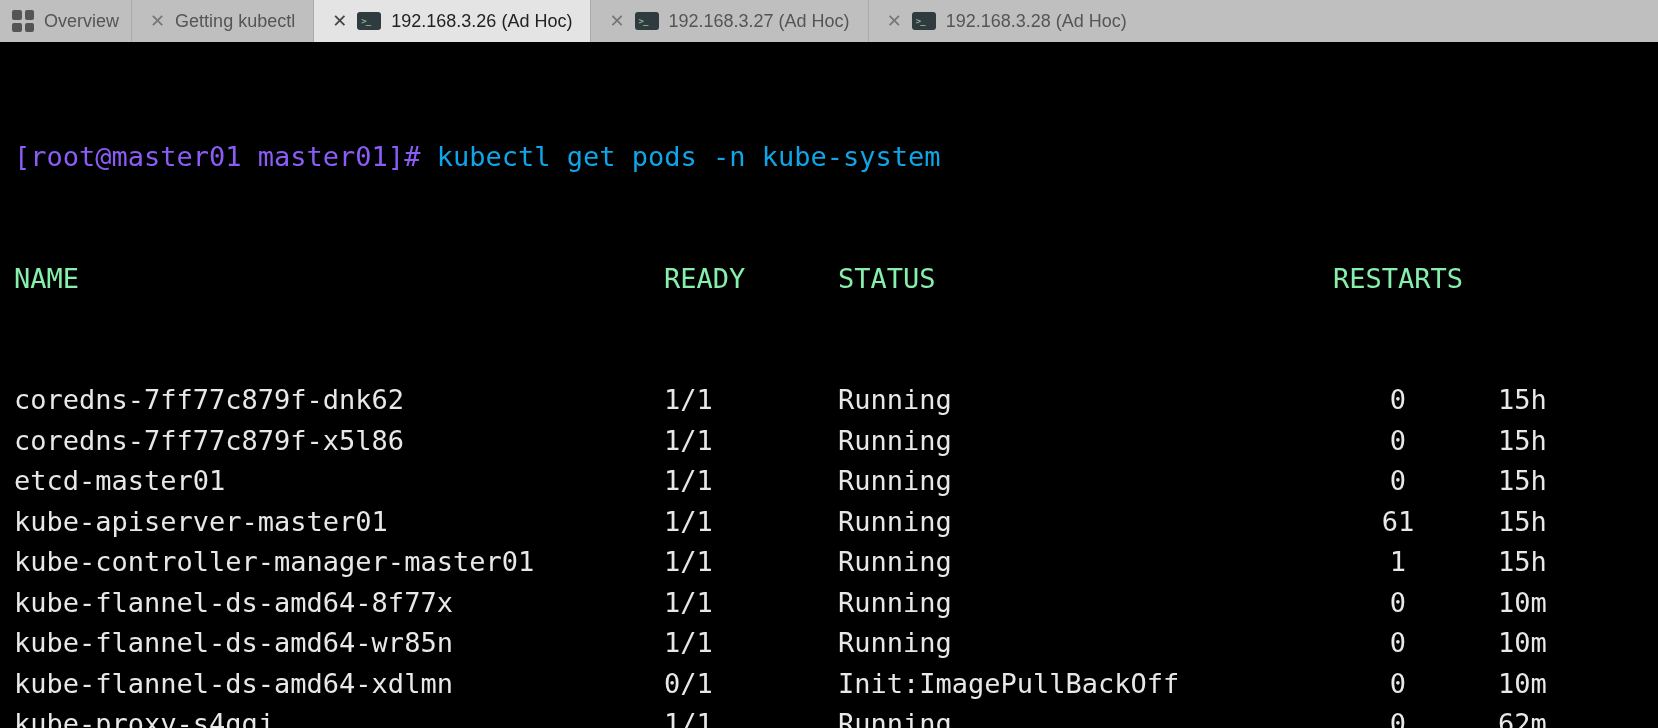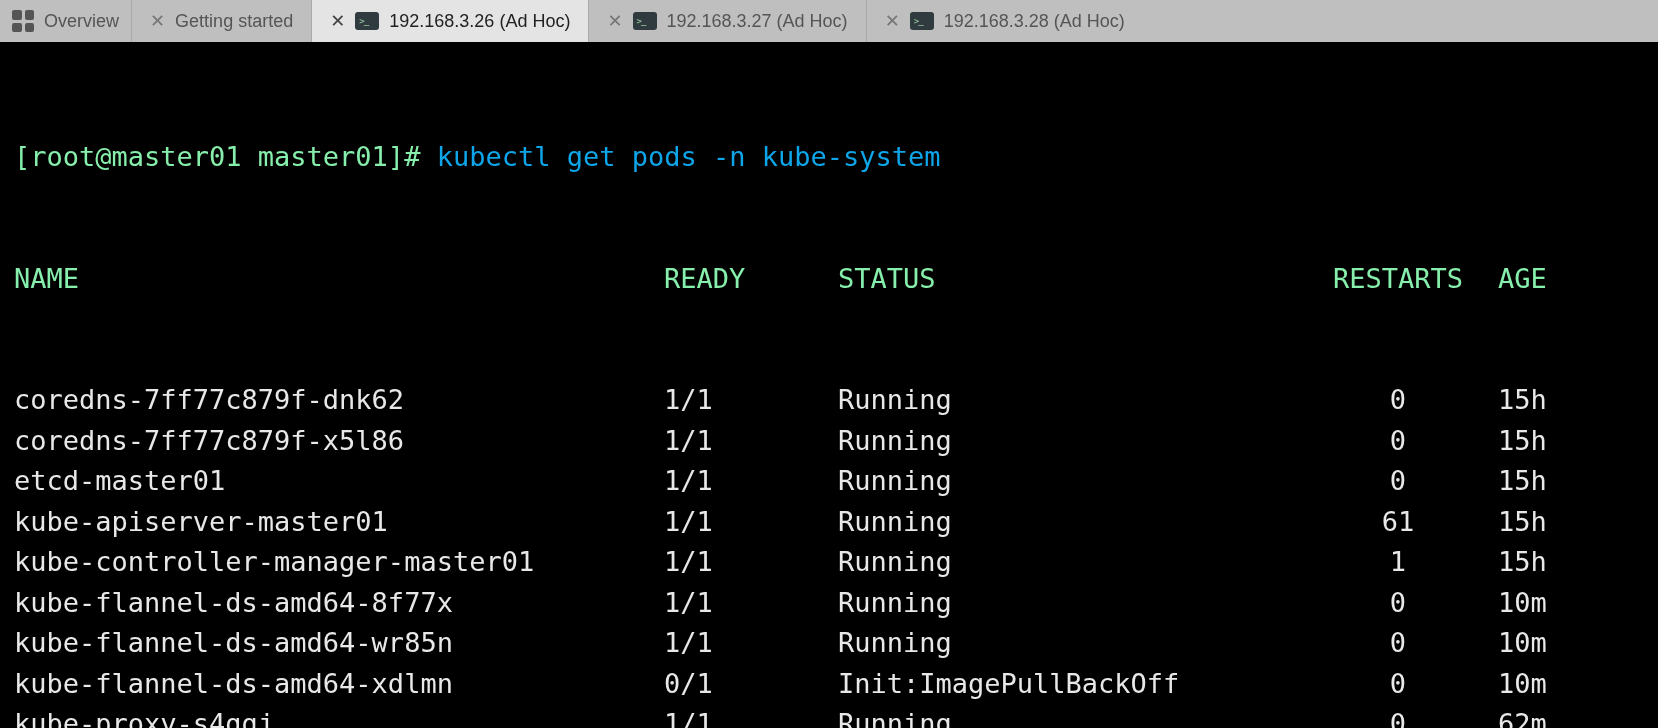--- a/index.html
+++ b/index.html
@@ -72,21 +72,21 @@
     font-weight: bold;
     letter-spacing: -1px;
   }
   .terminal {
     padding: 14px 14px;
     font-size: 27px;
     line-height: 1.5;
     color: #e8e8e8;
     white-space: pre;
   }
-  .prompt { color: #86efac; }
+  .prompt { color: #8b5cf6; }
   .cmd { color: #0ea5e9; }
   .hdr { color: #86efac; }
   .line { display: flex; }
   .c-name   { width: 650px; }
   .c-ready  { width: 150px; }
   .c-status { width: 460px; margin-left: 24px; }
   .c-restarts { width: 200px; text-align: center; }
   .c-age    { flex: 1; }
 </style>
 </head>
@@ -97,21 +97,21 @@
     <div class="ov-icon">
         <span></span>
         <span></span>
         <span></span>
         <span></span>
       </div>
     <span>Overview</span>
   </div>
   <div class="tab">
       <span class="close">✕</span>
-      <span>Getting started</span>
+      <span>Getting kubectl</span>
     </div>
     <div class="tab active">
       <span class="close">✕</span>
       <span class="term-icon"></span>
       <span>192.168.3.26 (Ad Hoc)</span>
     </div>
     <div class="tab">
       <span class="close">✕</span>
       <span class="term-icon"></span>
       <span>192.168.3.27 (Ad Hoc)</span>
@@ -121,17 +121,17 @@
       <span class="term-icon"></span>
       <span>192.168.3.28 (Ad Hoc)</span>
     </div>
 </div>
 
 <div class="terminal">
   <div class="line">
     <span class="prompt">[root@master01 master01]# </span><span class="cmd">kubectl get pods -n kube-system</span>
   </div>
   <div class="line hdr">
-    <span class="c-name">NAME</span><span class="c-ready">READY</span><span class="c-status">STATUS</span><span class="c-restarts">RESTARTS</span><span class="c-age">AGE</span>
+    <span class="c-name">NAME</span><span class="c-ready">READY</span><span class="c-status">STATUS</span><span class="c-restarts">RESTARTS</span>
   </div>
   <div class="line"><span class="c-name">coredns-7ff77c879f-dnk62</span><span class="c-ready">1/1</span><span class="c-status">Running</span><span class="c-restarts">0</span><span class="c-age">15h</span></div><div class="line"><span class="c-name">coredns-7ff77c879f-x5l86</span><span class="c-ready">1/1</span><span class="c-status">Running</span><span class="c-restarts">0</span><span class="c-age">15h</span></div><div class="line"><span class="c-name">etcd-master01</span><span class="c-ready">1/1</span><span class="c-status">Running</span><span class="c-restarts">0</span><span class="c-age">15h</span></div><div class="line"><span class="c-name">kube-apiserver-master01</span><span class="c-ready">1/1</span><span class="c-status">Running</span><span class="c-restarts">61</span><span class="c-age">15h</span></div><div class="line"><span class="c-name">kube-controller-manager-master01</span><span class="c-ready">1/1</span><span class="c-status">Running</span><span class="c-restarts">1</span><span class="c-age">15h</span></div><div class="line"><span class="c-name">kube-flannel-ds-amd64-8f77x</span><span class="c-ready">1/1</span><span class="c-status">Running</span><span class="c-restarts">0</span><span class="c-age">10m</span></div><div class="line"><span class="c-name">kube-flannel-ds-amd64-wr85n</span><span class="c-ready">1/1</span><span class="c-status">Running</span><span class="c-restarts">0</span><span class="c-age">10m</span></div><div class="line"><span class="c-name">kube-flannel-ds-amd64-xdlmn</span><span class="c-ready">0/1</span><span class="c-status">Init:ImagePullBackOff</span><span class="c-restarts">0</span><span class="c-age">10m</span></div><div class="line"><span class="c-name">kube-proxy-s4ggj</span><span class="c-ready">1/1</span><span class="c-status">Running</span><span class="c-restarts">0</span><span class="c-age">62m</span></div>
   
 </div>
 
 </body></html>

